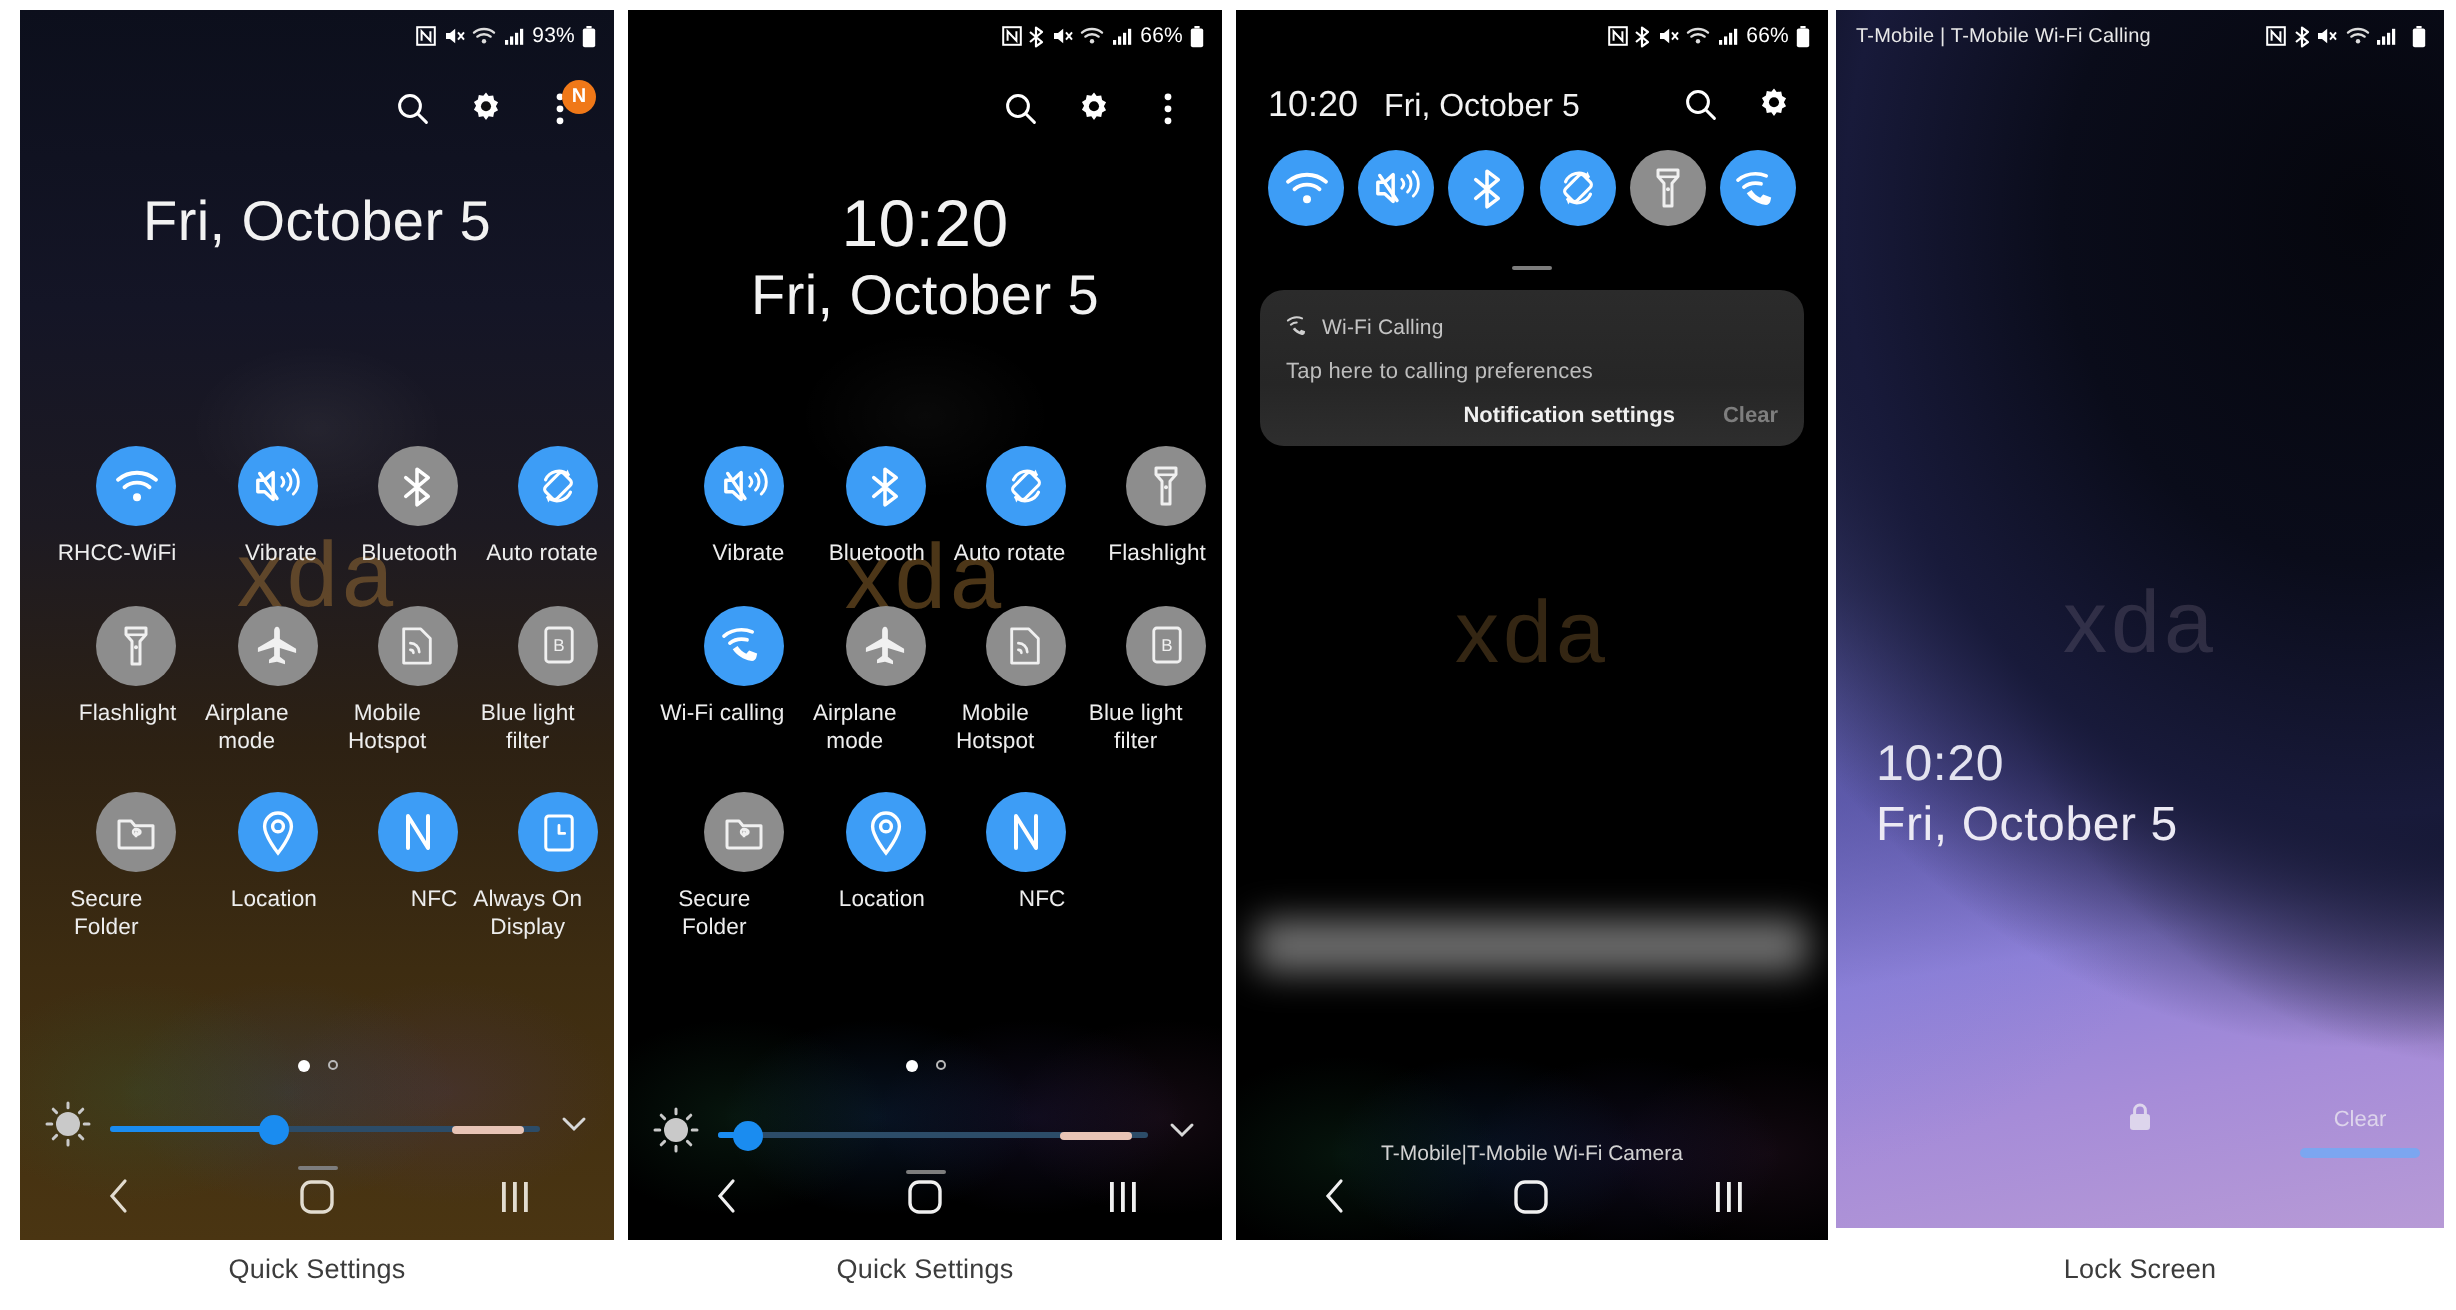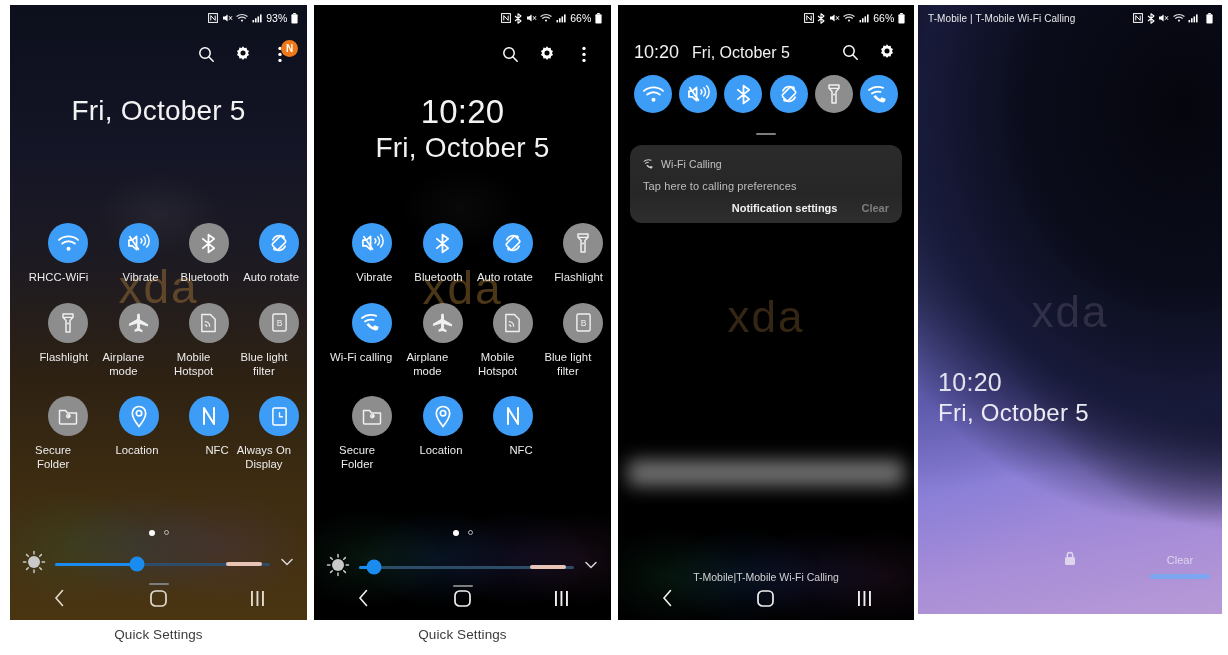--- a/index.html
+++ b/index.html
@@ -783,21 +783,21 @@
         <div class="notif-actions">
           <span class="notif-act">Notification settings</span>
           <span class="notif-act dim">Clear</span>
         </div>
       </div>
 
       <div class="xda dim" style="left:50%; top:312px; transform:translate(-50%,-50%); font-size:44px;">xda</div>
 
       <div class="blurbar" style="left:10px; right:10px; top:455px; height:26px; background:rgba(205,205,205,0.55); border-radius:4px;"></div>
 
-      <div class="carrier" style="top:566px;">T-Mobile|T-Mobile Wi-Fi Calling</div>
+      <div class="carrier" style="top:566px;">T-Mobile|T-Mobile Wi-Fi Camera</div>
 
       <div class="navbar">
         <div class="nav-btn">
           <svg width="13" height="20" viewBox="0 0 13 20">
               <path d="M9.5 2.5L3 10l6.5 7.5" stroke="#f0f0f0" stroke-width="1.6" fill="none" stroke-linecap="round"></path>
             </svg>
         </div>
         <div class="nav-btn">
           <svg width="19" height="19" viewBox="0 0 19 19">
               <rect x="2" y="2" width="15" height="15" rx="4.5" fill="none" stroke="#f0f0f0" stroke-width="1.7"></rect>
@@ -882,15 +882,16 @@
             <path d="M3.8 6V4.2a2.7 2.7 0 015.4 0V6" stroke="#e7e2f0" stroke-width="1.5" fill="none"></path>
           </svg>
       </div>
 
       <div class="lock-camera" style="right:12px; top:549px;">
         <div class="lock-camera-label">Clear</div>
         <div class="lock-camera-bar"></div>
       </div>
 
     </div>
+    <div class="caption" style="left:0;top:622px;width:304px;">Lock Screen</div>
   </div>
 
 </div>
 
 </body></html>

